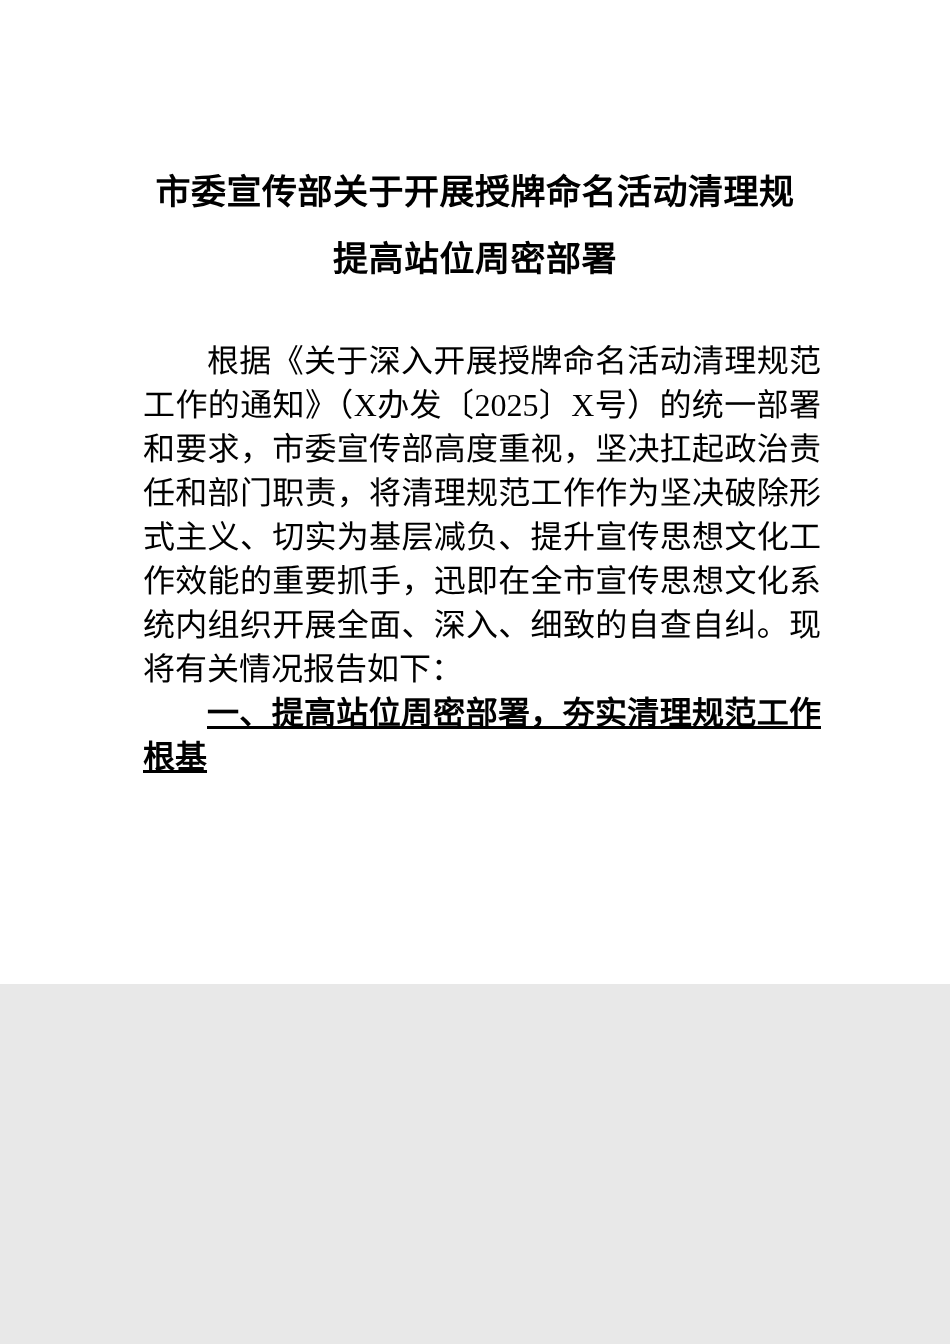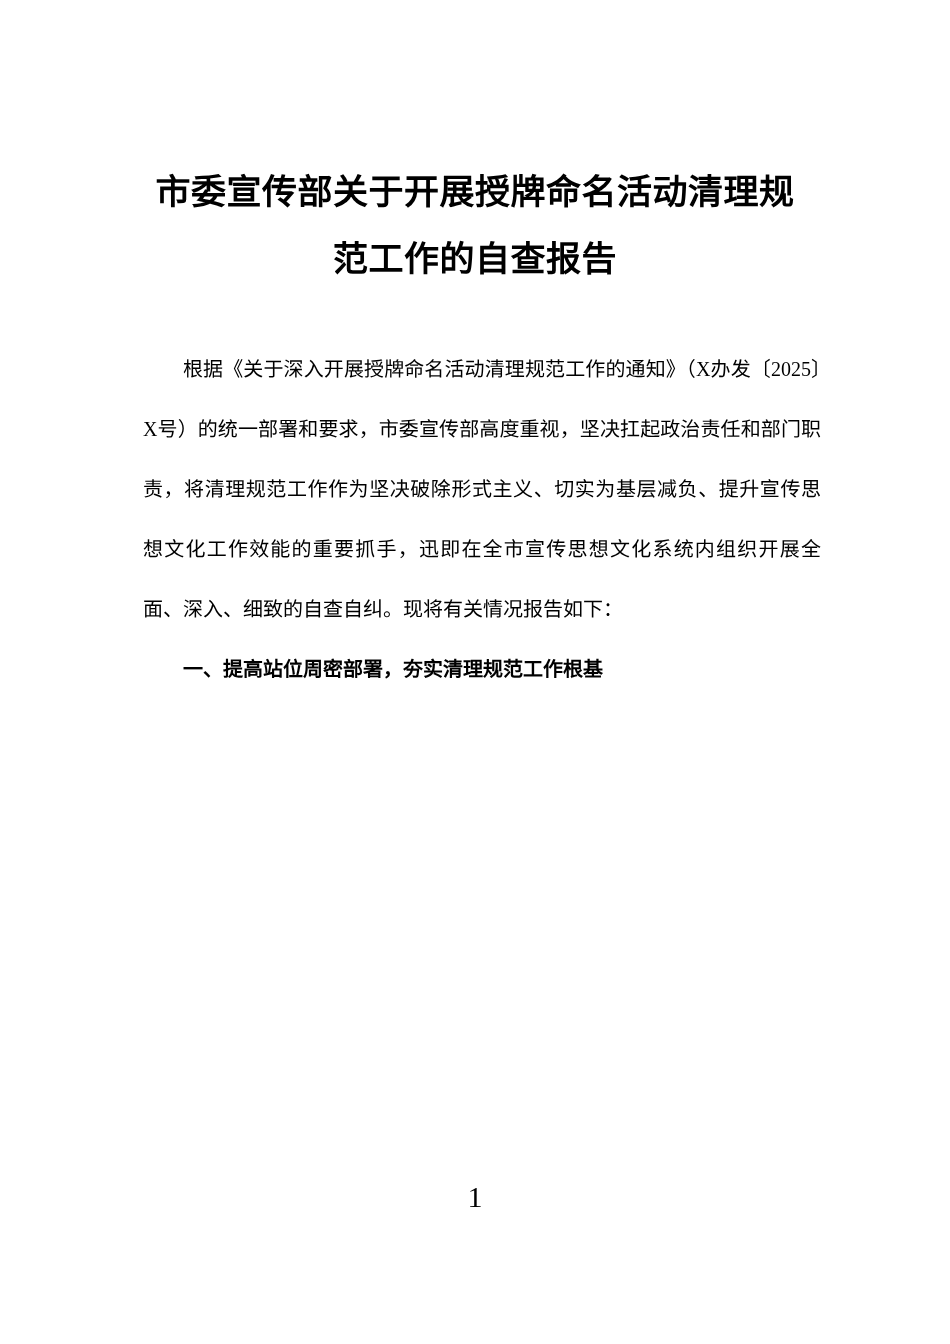--- a/index.html
+++ b/index.html
@@ -1,20 +1,20 @@
 <!DOCTYPE html>
 <html lang="zh-CN"><head>
 <meta charset="utf-8">
 <style>
   * { margin: 0; padding: 0; box-sizing: border-box; }
   html, body { background: #e8e8e8; }
   .page {
     position: relative;
     width: 950px;
-    height: 1344px;
+    height: 984px;
     margin: 0 auto;
     background: #ffffff;
     color: #000000;
     overflow: hidden;
   }
   .doc-title {
     position: absolute;
     top: 159px;
     left: 0;
     width: 950px;
@@ -24,36 +24,37 @@
     font-size: 35px;
     line-height: 67px;
     letter-spacing: 0.5px;
   }
   .doc-body {
     position: absolute;
     top: 339px;
     left: 143px;
     width: 678px;
     font-family: "Liberation Serif", serif;
-    font-size: 20px;
-    line-height: 60px;
+    font-size: 32px;
+    line-height: 44px;
     text-align: justify;
     text-justify: inter-character;
     word-break: break-all;
     overflow-wrap: break-word;
   }
   p.para {
     text-indent: 2em;
     margin: 0;
   }
   p.heading1 {
     text-indent: 2em;
     margin: 0;
     font-family: "Liberation Sans", sans-serif;
     font-weight: bold;
+    text-decoration: underline;
   }
   .subheading {
     font-weight: bold;
   }
   .page-number {
     position: absolute;
     top: 1180px;
     left: 0;
     width: 950px;
     text-align: center;
@@ -62,21 +63,21 @@
     line-height: 34px;
   }
 </style>
 </head>
 <body>
 
 <div class="page">
 
   <h1 class="doc-title">
     <span>市委宣传部关于开展授牌命名活动清理规</span><br>
-    <span>范工作的自查报告</span>
+    <span>提高站位周密部署</span>
   </h1>
 
   <div class="doc-body">
     <p class="para">根据《关于深入开展授牌命名活动清理规范工作的通知》（X办发〔2025〕X号）的统一部署和要求，市委宣传部高度重视，坚决扛起政治责任和部门职责，将清理规范工作作为坚决破除形式主义、切实为基层减负、提升宣传思想文化工作效能的重要抓手，迅即在全市宣传思想文化系统内组织开展全面、深入、细致的自查自纠。现将有关情况报告如下：</p>
 
     <p class="heading1">一、提高站位周密部署，夯实清理规范工作根基</p>
 
 
   </div>
 

